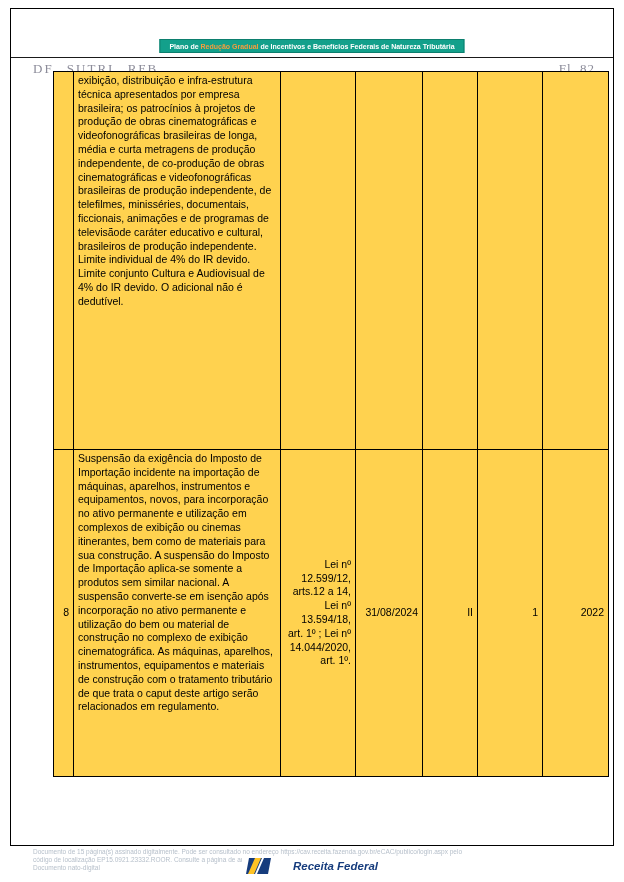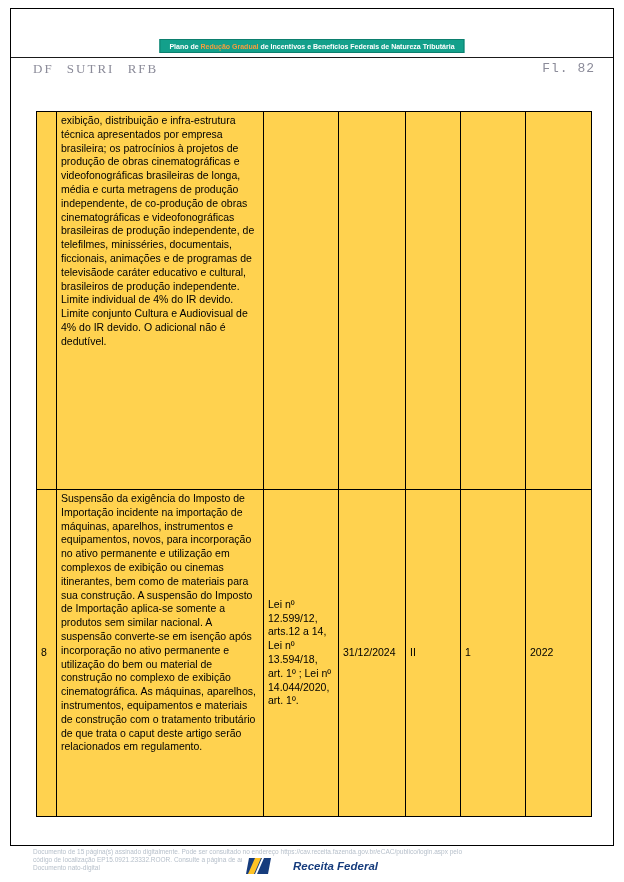--- a/index.html
+++ b/index.html
@@ -18,50 +18,50 @@
   }
 
   
   .header {
     position:absolute; top:8px; left:22px; right:18px;
     display:flex; justify-content:space-between; align-items:flex-start;
     font-family:"Liberation Serif", serif;
     color:#8b8b99; font-size:13px;margin-top:44px;
   }
   .doc-ref { letter-spacing:2px; word-spacing:8px; }
-  .page-ref { letter-spacing:1px;font-family:Liberation Mono, monospace; }
+  .page-ref { letter-spacing:1px; }
 
   
   .banner {
     position:absolute; top:30px; left:50%; transform:translateX(-50%);
     background:#13A08B; border:1px solid #0c7f6e;
     color:#ffffff; font-size:7px; font-weight:bold;
     padding:2.5px 9px; white-space:nowrap; z-index:2;
   }
   .banner-hl { color:#F59D3D; }
 
   .header-rule {
     position:absolute; top:48px; left:0; right:0;
     border-top:1px solid #1a1a1a;
   }
 
   
   table.benefits-table {
-    position:absolute; left:25px; top:62px;
-    border-collapse:collapse; table-layout:fixed; width:555px;margin-top:40px;
+    position:absolute; left:42px; top:62px;
+    border-collapse:collapse; table-layout:fixed; width:555px;
   }
   .benefits-table td {
     background:#FFD24F; border:1px solid #000;
     font-size:10.5px; line-height:13.8px; color:#000;
     padding:2px 4px; overflow:hidden;
   }
   .benefits-table tr.row-0 td { height:378px; }
   .benefits-table tr.row-1 td { height:327px; }
   .benefits-table td.desc { text-align:left; vertical-align:top; }
-  .benefits-table td.center { text-align:left; vertical-align:middle; }
+  .benefits-table td.center { text-align:right; vertical-align:middle; }
 
   
   .footer {
     position:absolute; left:33px; top:848px; right:10px;
     color:#b7c0cb; font-size:6.5px; line-height:8px;
     white-space:nowrap;
   }
 
   .logo {
     position:absolute; top:856px; left:50%; transform:translateX(-50%);
@@ -105,21 +105,21 @@
           <td class="center"></td>
           <td class="center"></td>
           <td class="center"></td>
           <td class="center"></td>
           <td class="center"></td>
         </tr>
         <tr class="row-1">
           <td class="center">8</td>
           <td class="desc">Suspensão da exigência do Imposto de Importação incidente na importação de máquinas, aparelhos, instrumentos e equipamentos, novos, para incorporação no ativo permanente e utilização em complexos de exibição ou cinemas itinerantes, bem como de materiais para sua construção. A suspensão do Imposto de Importação aplica-se somente a produtos sem similar nacional. A suspensão converte-se em isenção após incorporação no ativo permanente e utilização do bem ou material de construção no complexo de exibição cinematográfica. As máquinas, aparelhos, instrumentos, equipamentos e materiais de construção com o tratamento tributário de que trata o caput deste artigo serão relacionados em regulamento.</td>
           <td class="center">Lei nº 12.599/12, arts.12 a 14, Lei nº 13.594/18, art. 1º ; Lei nº 14.044/2020, art. 1º.</td>
-          <td class="center">31/12/2024</td>
+          <td class="center">31/08/2024</td>
           <td class="center">II</td>
           <td class="center">1</td>
           <td class="center">2022</td>
         </tr>
       </tbody>
     </table>
 
   </div>
 
   <div class="footer">

